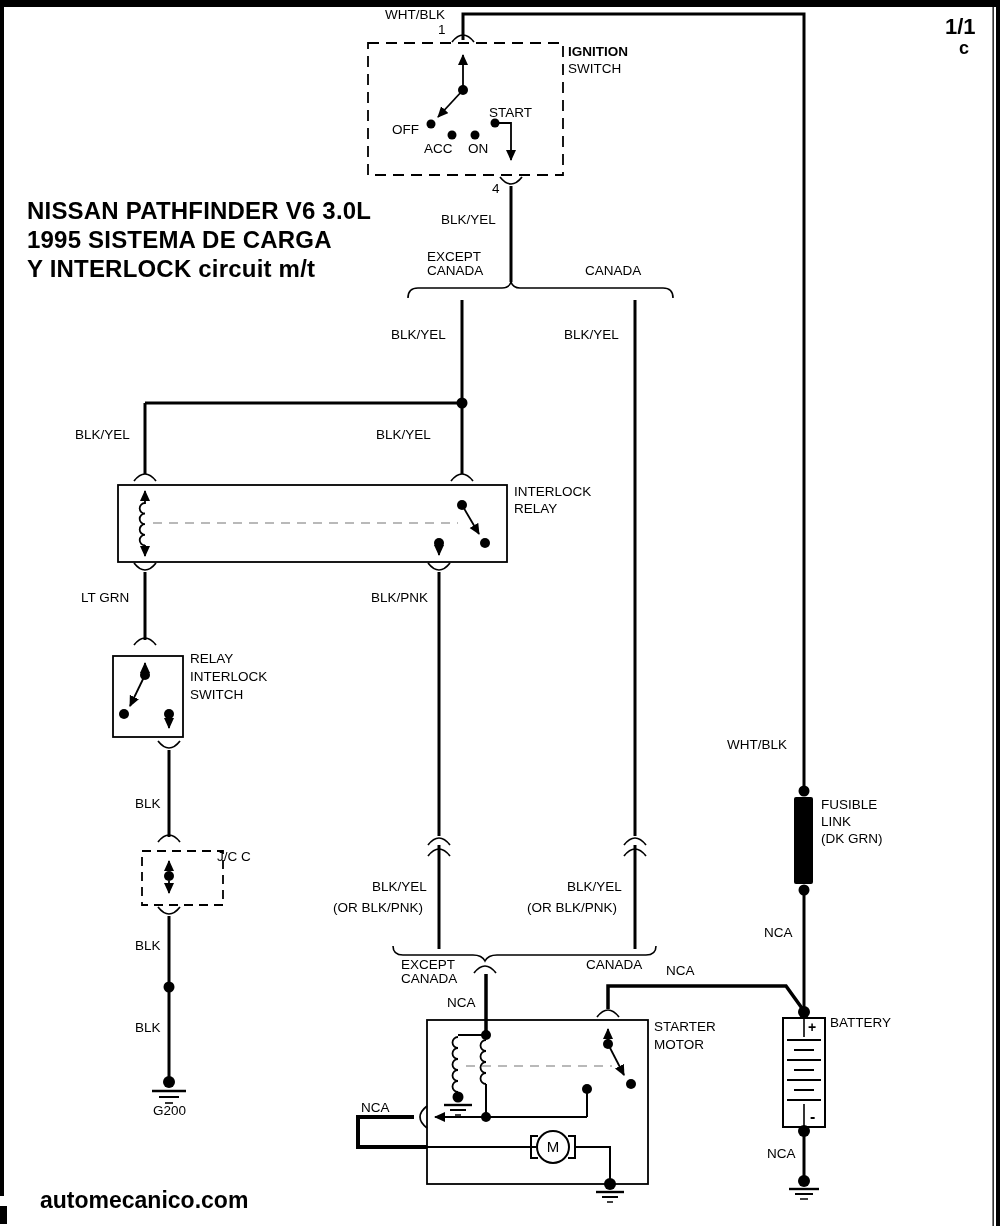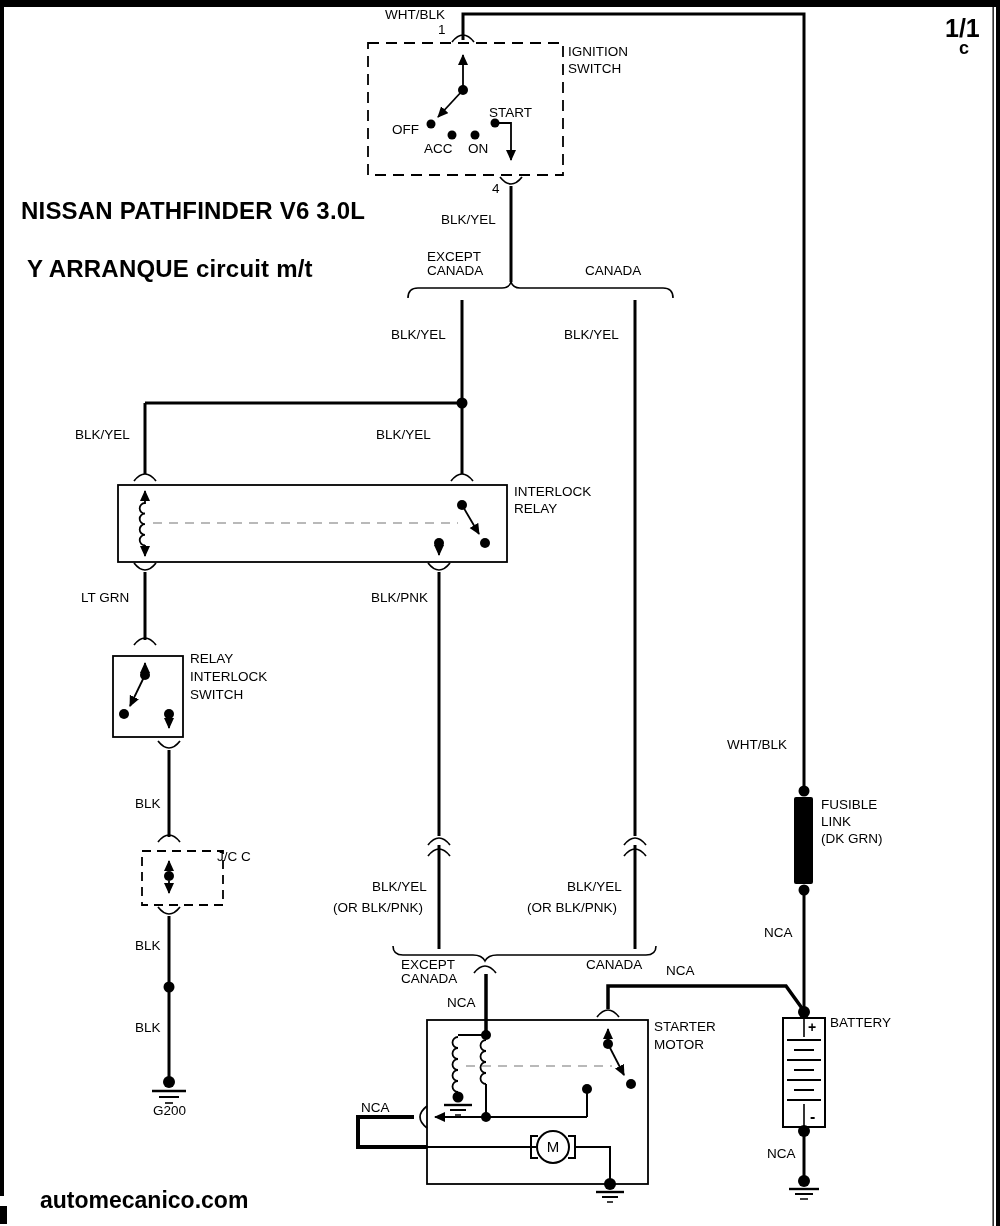--- a/index.html
+++ b/index.html
@@ -203,33 +203,34 @@
       <line x1="804" y1="1131" x2="804" y2="1177" stroke-width="3"></line>
       <circle cx="804" cy="1181" r="6" fill="#000" stroke="none"></circle>
       <line x1="789" y1="1189" x2="819" y2="1189" stroke-width="2.4"></line>
       <line x1="795" y1="1194" x2="813" y2="1194" stroke-width="2"></line>
       <line x1="800" y1="1199" x2="808" y2="1199" stroke-width="1.5"></line>
     </g>
   </svg>
 
   <div class="lbl" style="left:385px;top:7px;">WHT/BLK</div>
   <div class="lbl" style="left:438px;top:22px;">1</div>
-  <div class="lbl" style="left:568px;top:44px;">IGNITION</div>
+  <div class="lbl" style="left:568px;top:44px;font-weight:bold;">IGNITION</div>
   <div class="lbl" style="left:568px;top:61px;">SWITCH</div>
   <div class="lbl" style="left:489px;top:105px;">START</div>
   <div class="lbl" style="left:392px;top:122px;">OFF</div>
   <div class="lbl" style="left:424px;top:141px;">ACC</div>
   <div class="lbl" style="left:468px;top:141px;">ON</div>
   <div class="lbl" style="left:492px;top:181px;">4</div>
 
-  <div class="sheet" style="left:945px;top:14px;font-size:25px;">1/1</div>
+  <div class="sheet" style="left:945px;top:14px;font-size:22px;">1/1</div>
   <div class="sheet" style="left:959px;top:38px;font-size:18px;">c</div>
 
-  <div class="title-line" style="left:21px;top:197px;">NISSAN PATHFINDER V6 3.0L</div>
-  <div class="title-line" style="left:27px;top:255px;">Y ARRANQUE circuit m/t</div>
+  <div class="title-line" style="left:27px;top:197px;">NISSAN PATHFINDER V6 3.0L</div>
+  <div class="title-line" style="left:27px;top:226px;">1995 SISTEMA DE CARGA</div>
+  <div class="title-line" style="left:27px;top:255px;">Y INTERLOCK circuit m/t</div>
 
   <div class="lbl" style="left:441px;top:212px;">BLK/YEL</div>
   <div class="lbl" style="left:427px;top:249px;">EXCEPT</div>
   <div class="lbl" style="left:427px;top:263px;">CANADA</div>
   <div class="lbl" style="left:585px;top:263px;">CANADA</div>
 
   <div class="lbl" style="left:391px;top:327px;">BLK/YEL</div>
   <div class="lbl" style="left:564px;top:327px;">BLK/YEL</div>
 
   <div class="lbl" style="left:75px;top:427px;">BLK/YEL</div>

